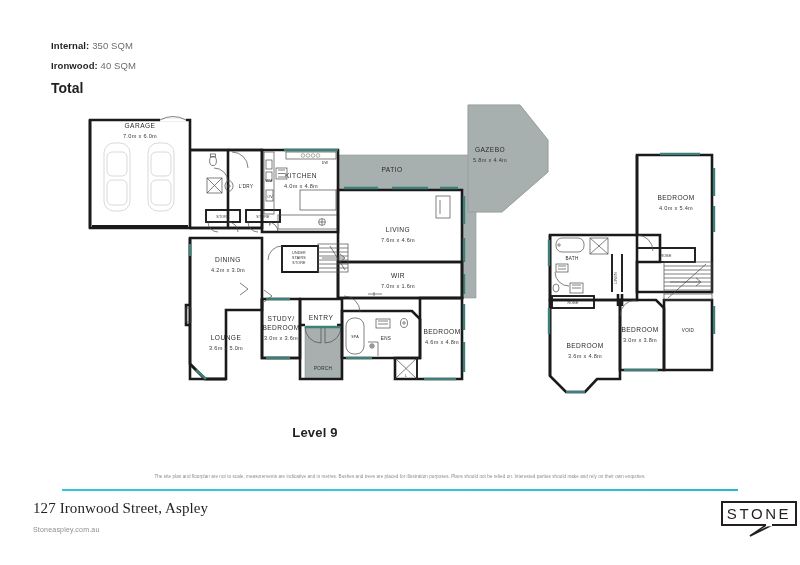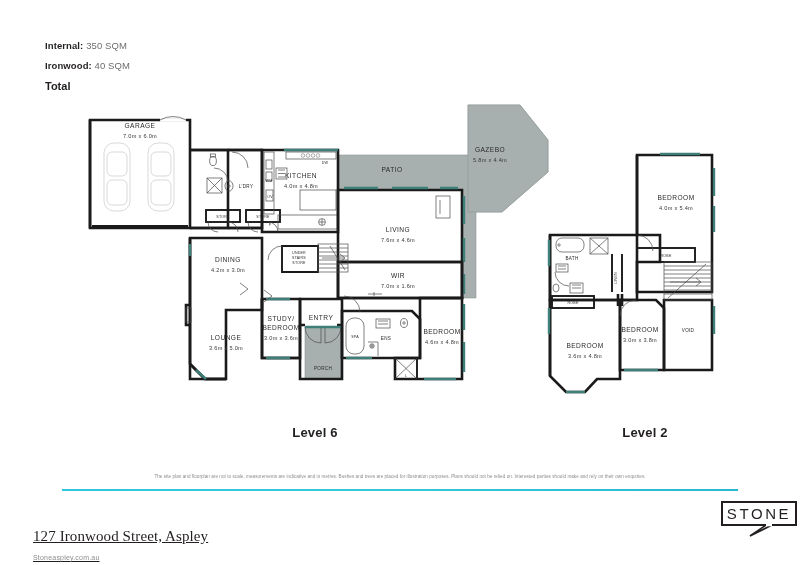--- a/index.html
+++ b/index.html
@@ -7,25 +7,25 @@
     width:800px;height:565px;
     background:#ffffff;
     font-family:"Liberation Sans", sans-serif;
     color:#231f20;
     overflow:hidden;
     position:relative;
   }
   .page{position:relative;width:800px;height:565px;}
 
   
-  .areas{position:absolute;left:45px;top:40px;}
+  .areas{position:absolute;left:51px;top:40px;}
   .areas .row{font-size:9.5px;margin-bottom:9px;letter-spacing:.1px;}
   .areas .row b{font-weight:bold;color:#231f20;}
   .areas .row span{color:#6d6d6d;}
-  .areas .total{font-size:11px;font-weight:bold;}
+  .areas .total{font-size:14px;font-weight:bold;}
 
   
   .plan{position:absolute;left:0;top:0;width:800px;height:470px;}
   .plan svg{display:block;}
 
   
   .lvl{position:absolute;text-align:center;}
   .lvl .t{font-size:13px;font-weight:bold;letter-spacing:.2px;}
   .lvl .s{font-size:9.5px;color:#5a5a5a;margin-top:10px;}
   #lvl1{left:225px;top:425px;width:180px;}
@@ -35,21 +35,21 @@
   .disclaimer{
     position:absolute;left:0;top:474px;width:800px;text-align:center;
     font-size:4.6px;color:#8d8d8d;letter-spacing:.05px;
   }
   .rule{
     position:absolute;left:62px;top:489px;width:676px;height:2px;
     background:linear-gradient(90deg,#2fc6de,#35c9d8 45%,#29b9cf);
   }
 
   
-  .addr{position:absolute;left:33px;top:528px;text-decoration:underline;}
+  .addr{position:absolute;left:33px;top:500px;}
   .addr .street{font-family:"Liberation Serif",serif;font-size:15px;color:#231f20;letter-spacing:.1px;}
   .addr .web{font-size:7px;color:#8d8d8d;margin-top:9px;letter-spacing:.2px;}
 
   .logo{position:absolute;left:720px;top:500px;width:84px;height:38px;}
   .logo svg{display:block;}
 </style>
 </head>
 <body>
 
 <div class="page">
@@ -319,24 +319,23 @@
       <path d="M 664 266 h 48 M 664 270 h 48 M 664 274 h 48 M 664 278 h 48 M 664 282 h 48 M 664 286 h 48 M 664 290 h 48 M 664 294 h 48"></path>
       <path d="M 668 298 L 706 264"></path>
       <path d="M 670 282 h 30 M 696 278 l 5 4 l -5 4"></path>
     </g>
     <path class="teal" d="M 714 306 L 714 334"></path>
 
   </svg>
   </div>
 
   <div class="lvl" id="lvl1">
-    <div class="t">Level 6</div>
+    <div class="t">Level 9</div>
   </div>
   <div class="lvl" id="lvl2">
-    <div class="t">Level 2</div>
   </div>
 
   <div class="disclaimer">The site plan and floorplan are not to scale, measurements are indicative and in metres. Bushes and trees are placed for illustration purposes. Plans should not be relied on. Interested parties should make and rely on their own enquiries.</div>
   <div class="rule"></div>
 
   <div class="addr">
     <div class="street">127 Ironwood Street, Aspley</div>
     <div class="web">Stoneaspley.com.au</div>
   </div>
 

